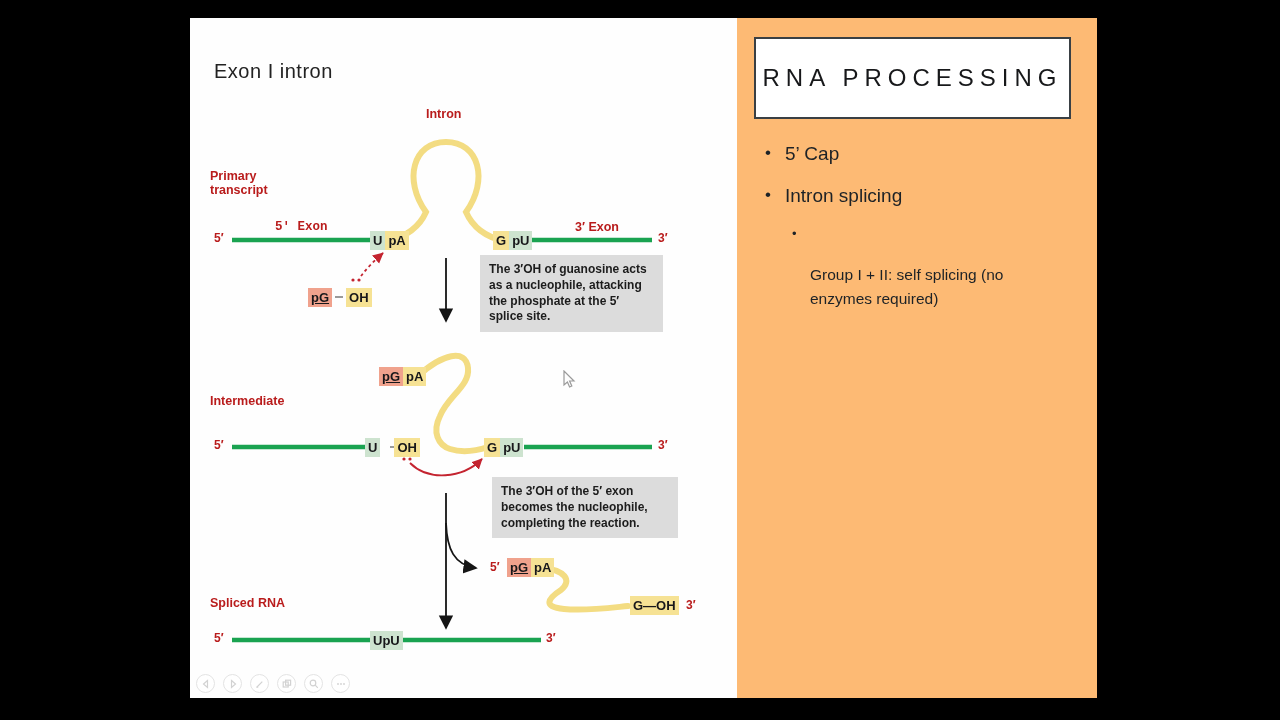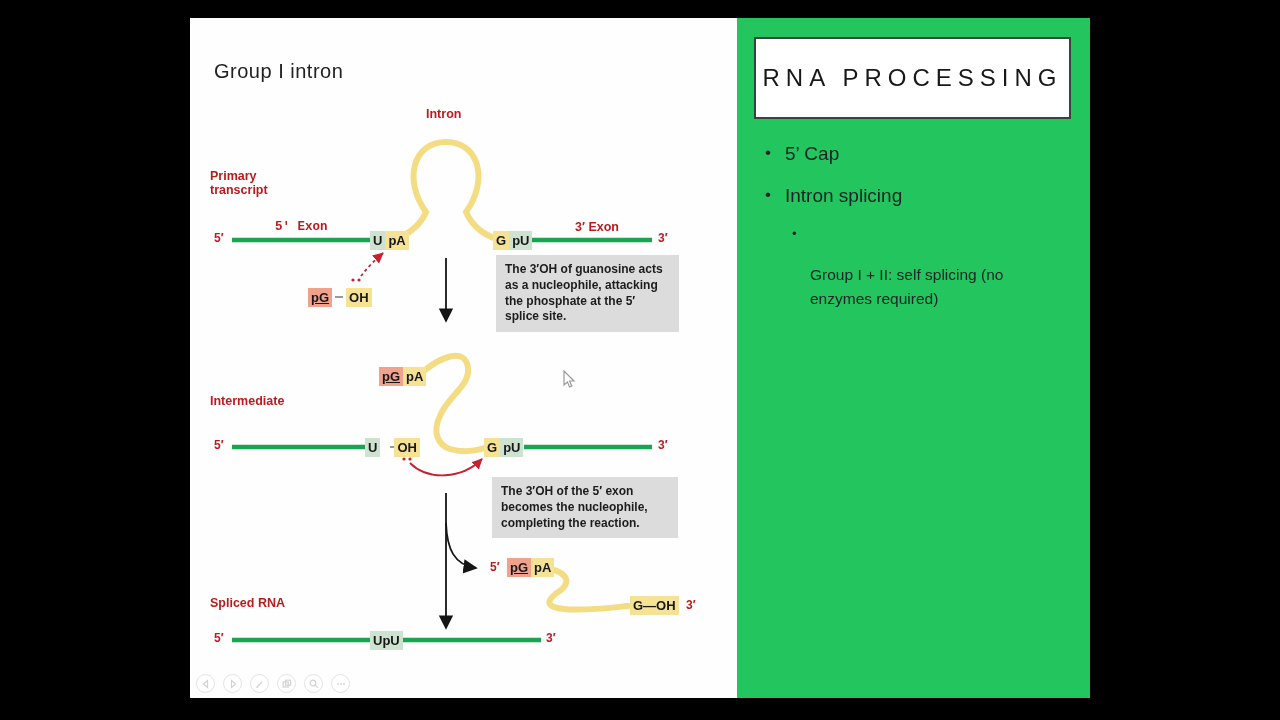--- a/index.html
+++ b/index.html
@@ -1,35 +1,35 @@
 <!DOCTYPE html>
 <html><head>
 <meta charset="utf-8">
 <style>
   html,body{margin:0;padding:0;background:#000;width:1280px;height:720px;overflow:hidden;
     font-family:"Liberation Sans",sans-serif;}
   .slide{position:absolute;left:190px;top:18px;width:900px;height:680px;display:flex;}
   .diagram-panel{position:relative;width:547px;height:680px;background:#fefefe;flex:none;}
-  .notes-panel{position:relative;width:353px;height:680px;background:#22c55e;flex:none;color:#1d2226;}
+  .notes-panel{position:relative;width:353px;height:680px;background:#fdba74;flex:none;color:#1d2226;padding-left:7px;}
 
   
   .abs{position:absolute;}
   .dg-title{left:24px;top:42px;font-size:20px;font-weight:400;color:#222;letter-spacing:.5px;}
   .lbl{position:absolute;font-weight:bold;color:#b91c1c;font-size:12.5px;line-height:1.12;}
   .stage{width:84px;}
   .prime{font-size:12px;}
   .seq{position:absolute;display:flex;font-weight:bold;font-size:13px;color:#17171a;line-height:17px;}
   .seq span{padding:1px 3px;}
   .bg-y{background:#f6e294;}
   .bg-g{background:#cde3cf;}
   .bg-s{background:#f0a28d;text-decoration:underline;}
   .gap8{width:8px;}
   .callout{position:absolute;background:#dcdcdc;font-weight:bold;font-size:12px;line-height:1.32;
     color:#1c1c1c;padding:7px 9px;}
-  .c1{left:306px;top:237px;width:165px;}
+  .c1{left:290px;top:237px;width:165px;}
   .c2{left:302px;top:459px;width:168px;}
   .svg-art{position:absolute;left:0;top:0;}
 
   
   .tb{position:absolute;left:6px;top:656px;display:flex;gap:8px;}
   .tbtn{width:19px;height:19px;border:1px solid #e4e4e4;border-radius:50%;background:#fff;
     display:flex;align-items:center;justify-content:center;padding:0;}
   .tbtn svg{stroke:#d2d2d2;fill:none;stroke-width:1.2;}
 
   
@@ -92,21 +92,21 @@
       <g>
         <path d="M171 258 C177 250 185 242 193 235" stroke="#c42430" stroke-width="1.8" fill="none" stroke-dasharray="3 3" marker-end="url(#ar)"></path>
         <circle cx="163" cy="262" r="1.6" fill="#c42430"></circle>
         <circle cx="169" cy="262" r="1.6" fill="#c42430"></circle>
         <path d="M220 445 C238 463 272 461 292 441" stroke="#c42430" stroke-width="1.8" fill="none" marker-end="url(#ar)"></path>
         <circle cx="214" cy="441" r="1.6" fill="#c42430"></circle>
         <circle cx="220" cy="441" r="1.6" fill="#c42430"></circle>
       </g>
     </svg>
 
-    <div class="abs dg-title">Group I intron</div>
+    <div class="abs dg-title">Exon I intron</div>
     <div class="lbl" style="left:236px;top:89px;">Intron</div>
     <div class="lbl stage" style="left:20px;top:151px;">Primary transcript</div>
 
     <div class="lbl prime" style="left:24px;top:214px;">5′</div>
     <div class="lbl" style="left:85px;top:202px;font-family:Liberation Mono, monospace;">5′ Exon</div>
     <div class="seq" style="left:180px;top:213px;">
       <span class="bg-g">U</span>
         <span class="bg-y">pA</span>
     </div>
     <div class="seq" style="left:303px;top:213px;">

